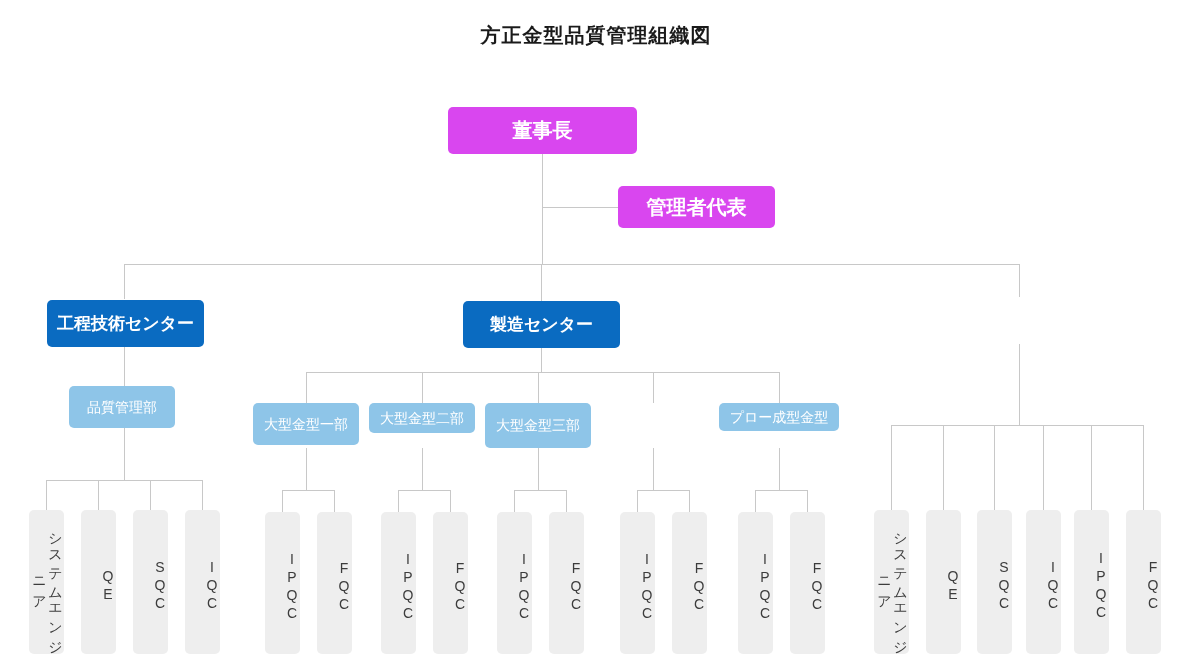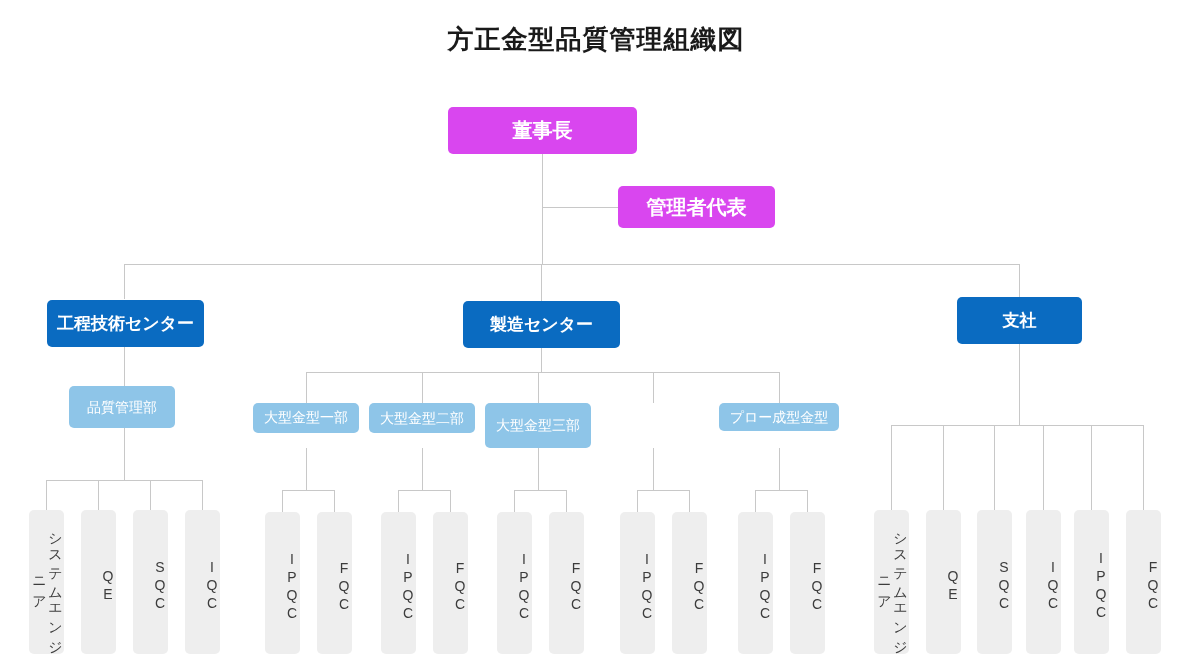--- a/index.html
+++ b/index.html
@@ -19,21 +19,21 @@
     left: 0; top: 0;
     width: 1192px;
     height: 666px;
   }
   .title {
     position: absolute;
     left: 0;
     top: 22px;
     width: 1192px;
     text-align: center;
-    font-size: 26px;
+    font-size: 20px;
     font-weight: 700;
     color: #1a1a1a;
     letter-spacing: 1px;
   }
   .node {
     position: absolute;
     box-sizing: border-box;
     display: flex;
     align-items: center;
     justify-content: center;
@@ -148,24 +148,23 @@
   <div class="vline" style="left:1043px; top:425px; height:85px;"></div>
   <div class="vline" style="left:1091px; top:425px; height:85px;"></div>
   <div class="vline" style="left:1143px; top:425px; height:85px;"></div>
 
   <div class="node lvl1" style="left:448px; top:107px; width:189px; height:47px;">董事長</div>
 
   <div class="node lvl1" style="left:618px; top:186px; width:157px; height:42px;">管理者代表</div>
 
   <div class="node lvl2" style="left:47px; top:300px; width:157px; height:47px;">工程技術センター</div>
   <div class="node lvl2" style="left:463px; top:301px; width:157px; height:47px;">製造センター</div>
-  <div class="node lvl2" style="left:957px; top:297px; width:125px; height:47px;">支社</div>
 
   <div class="node lvl3" style="left:69px; top:386px; width:106px; height:42px;">品質管理部</div>
-  <div class="node lvl3" style="left:253px; top:403px; width:106px; height:30px;font-family:Liberation Mono, monospace;">大型金型一部</div>
+  <div class="node lvl3" style="left:253px; top:403px; width:106px; height:42px;">大型金型一部</div>
   <div class="node lvl3" style="left:369px; top:403px; width:106px; height:30px;">大型金型二部</div>
   <div class="node lvl3" style="left:485px; top:403px; width:106px; height:45px;">大型金型三部</div>
   <div class="node lvl3" style="left:719px; top:403px; width:120px; height:28px;">プロー成型金型</div>
 
   <div class="node leaf" style="left:29px; top:510px; width:35px; height:144px;">システムエンジニア</div>
   <div class="node leaf" style="left:81px; top:510px; width:35px; height:144px;">QE</div>
   <div class="node leaf" style="left:133px; top:510px; width:35px; height:144px;">SQC</div>
   <div class="node leaf" style="left:185px; top:510px; width:35px; height:144px;">IQC</div>
 
   <div class="node leaf" style="left:265px; top:512px; width:35px; height:142px;">IPQC</div>

